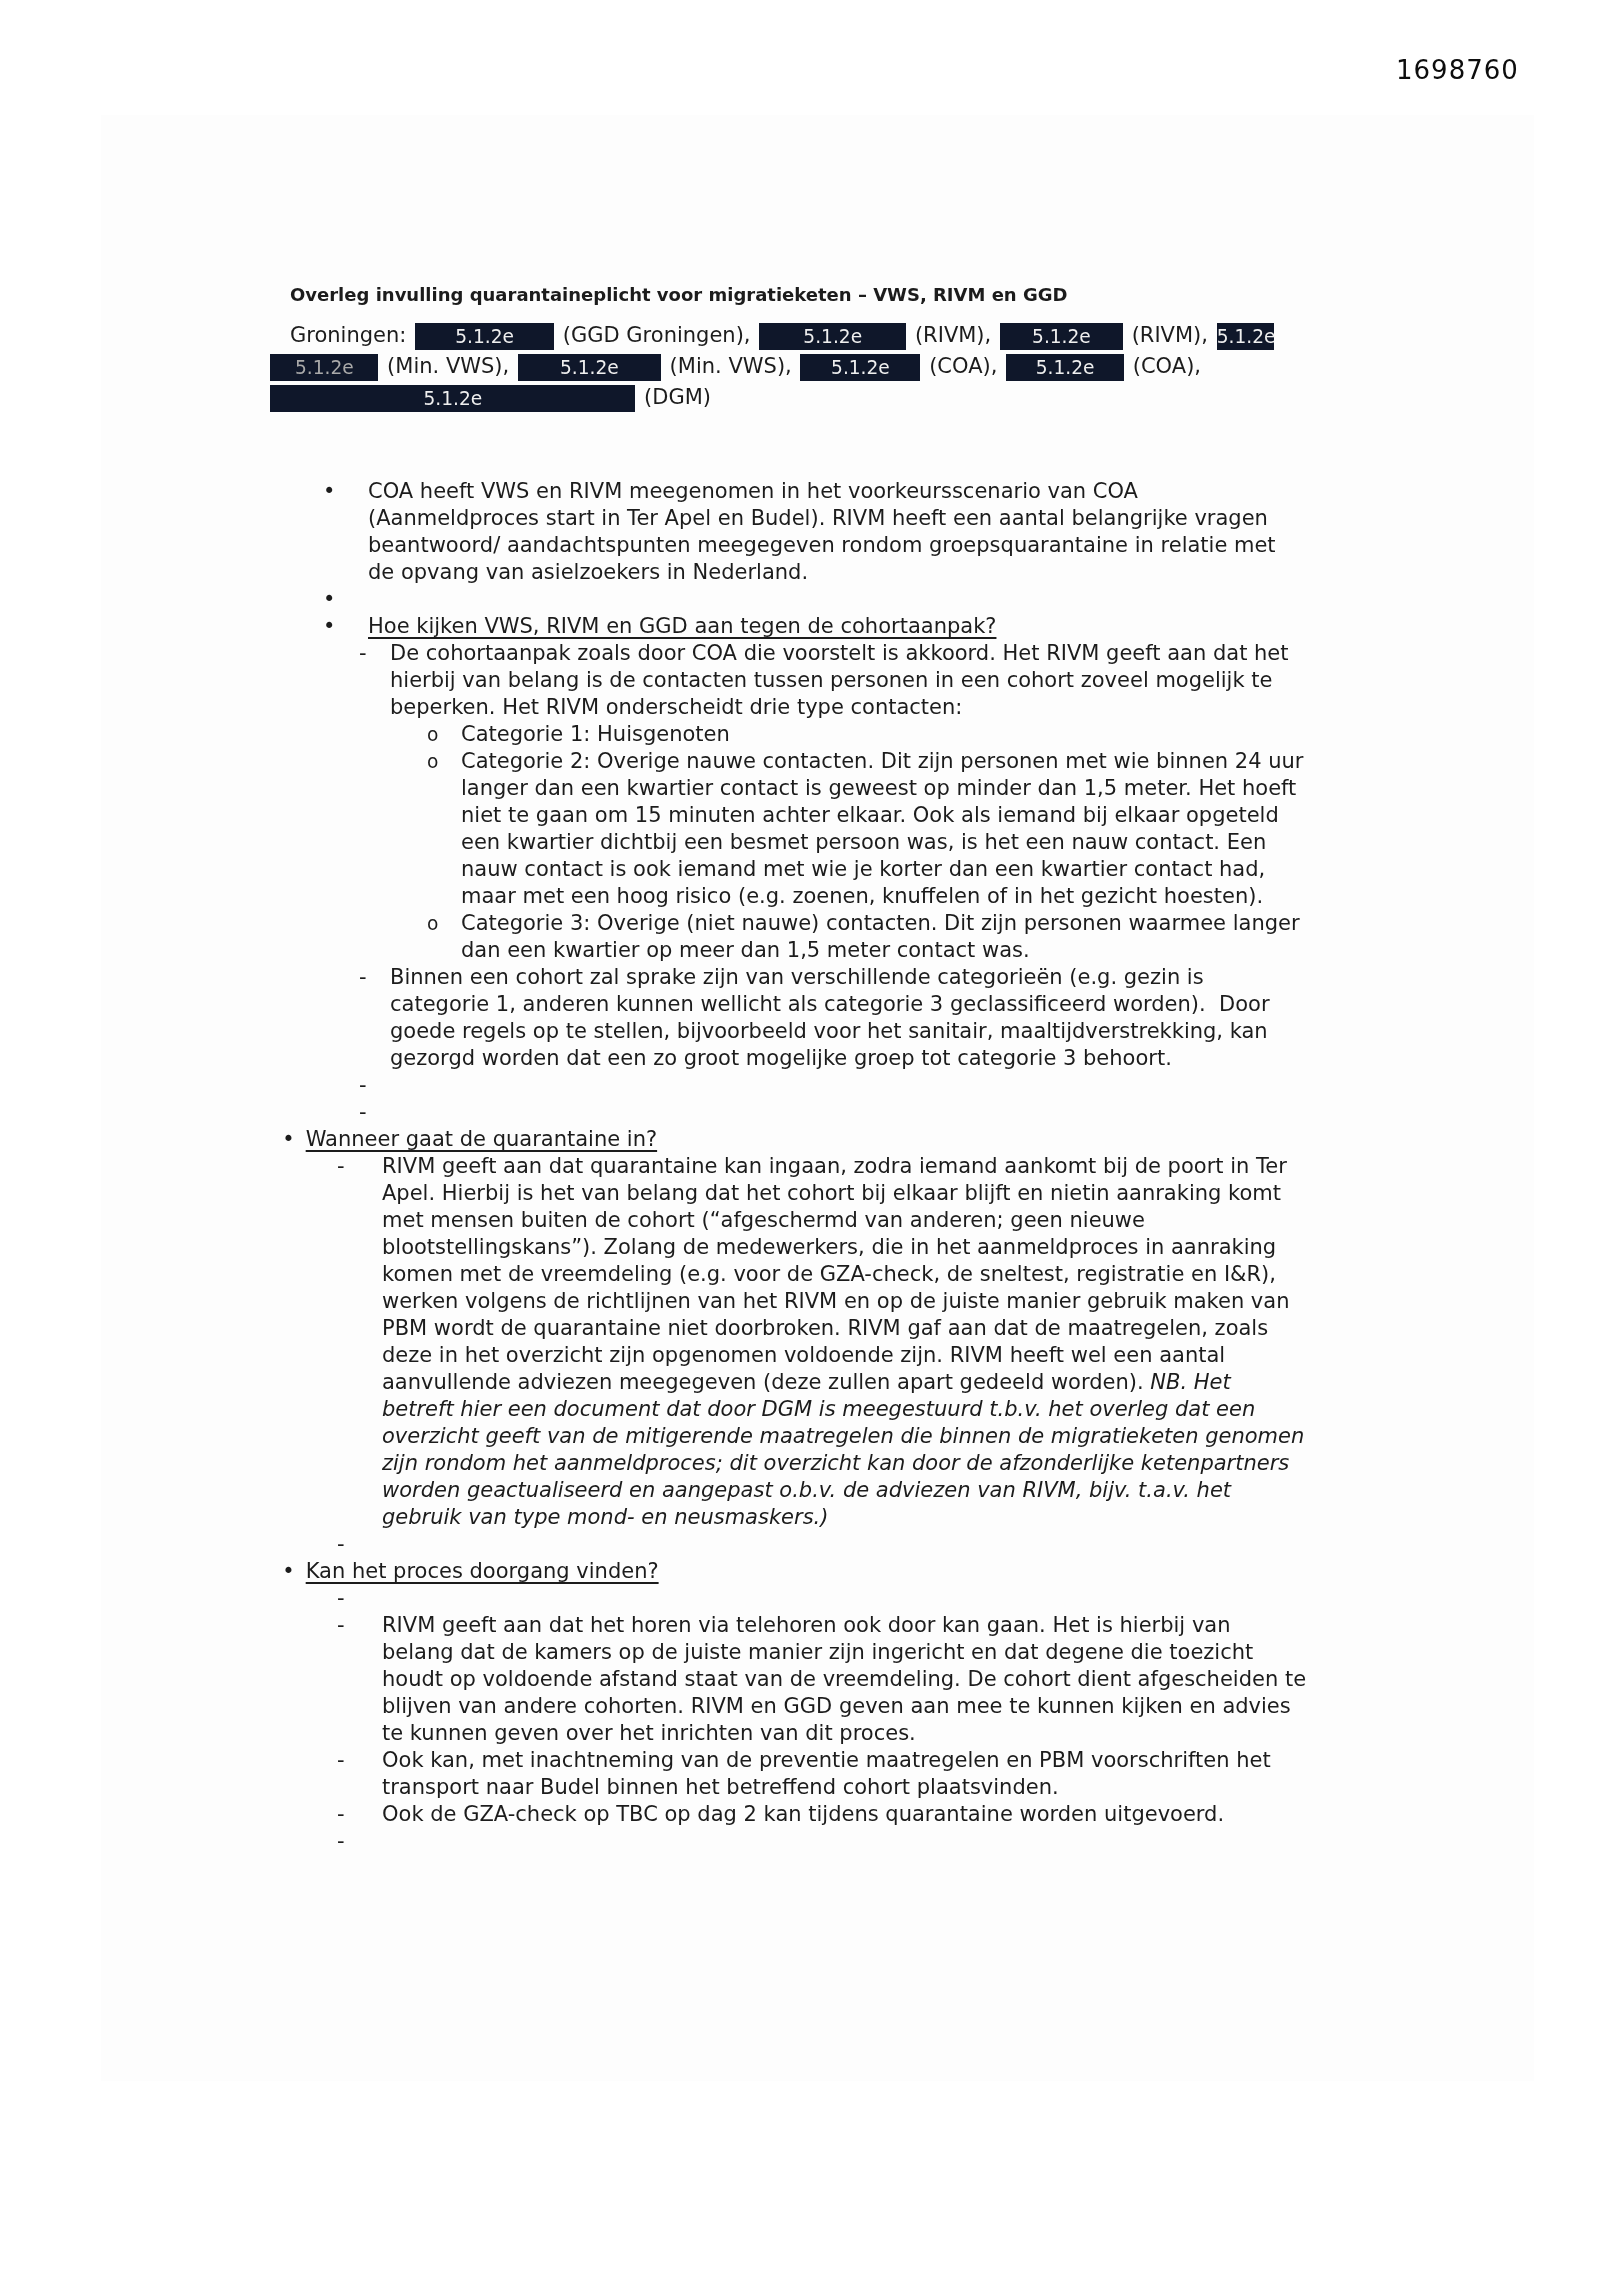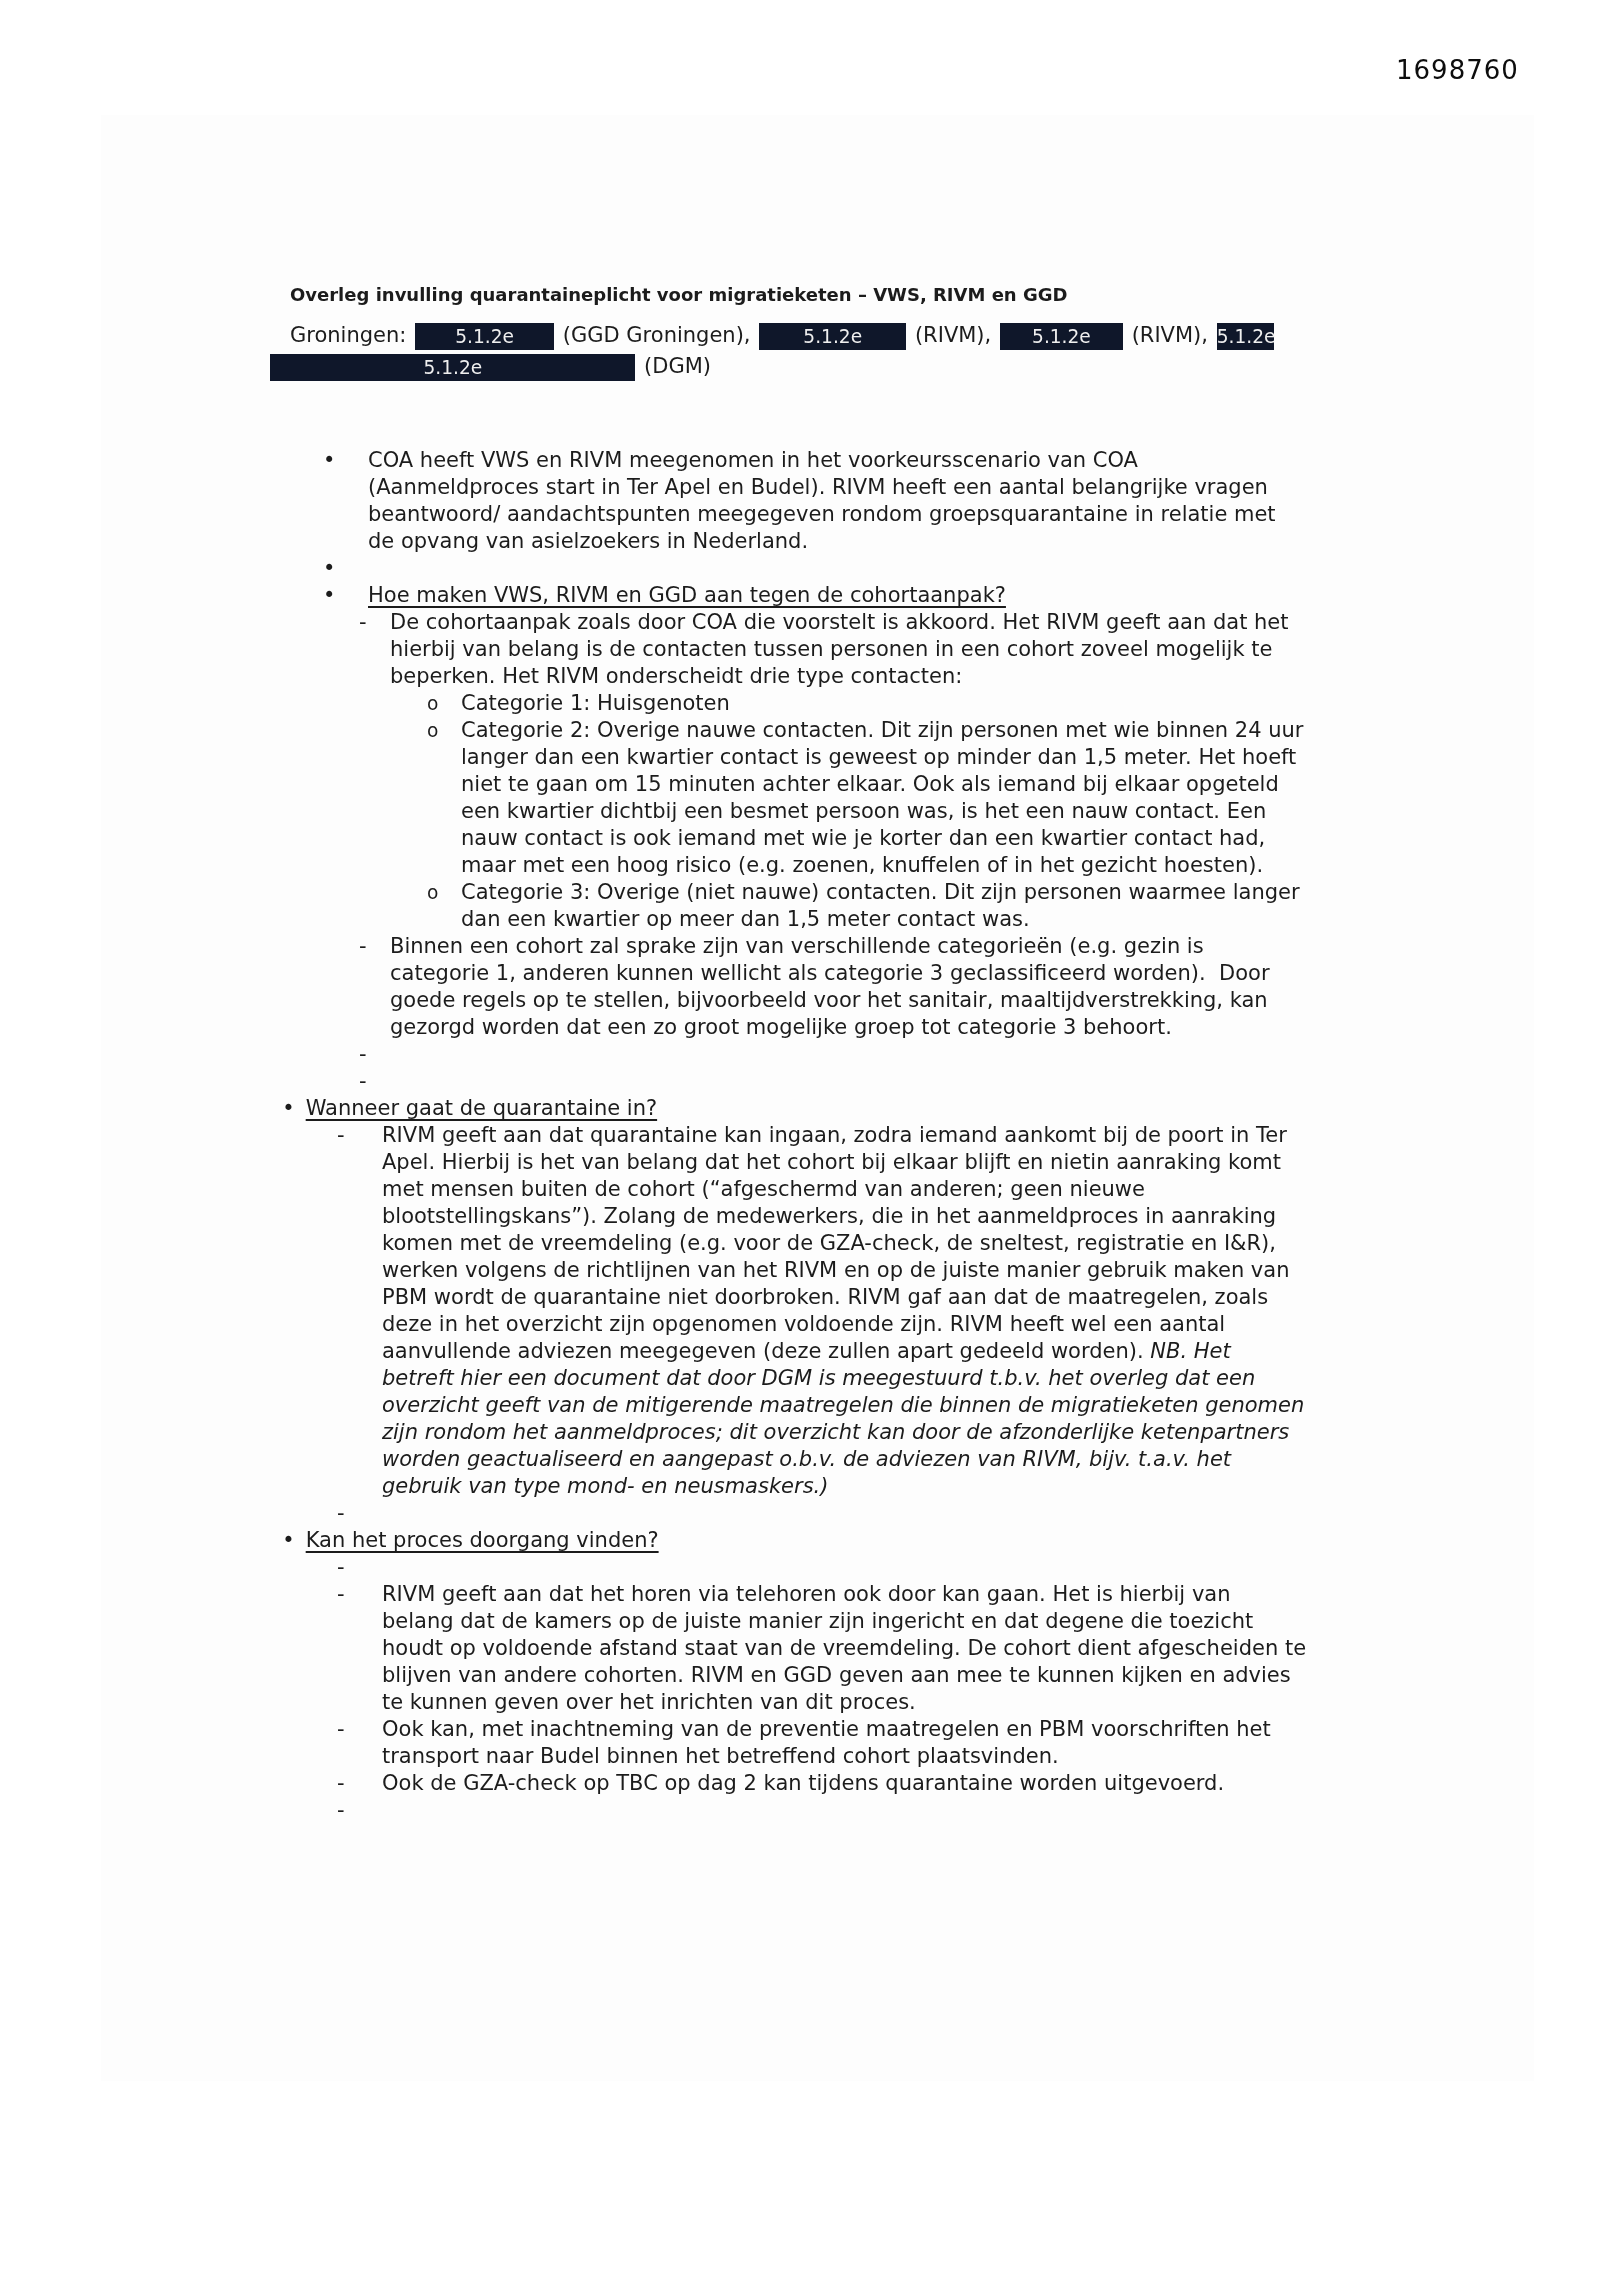--- a/index.html
+++ b/index.html
@@ -73,39 +73,49 @@
       <span>Groningen:</span>
       <span class="redaction" style="width:139px">5.1.2e</span>
       <span>(GGD Groningen),</span>
       <span class="redaction" style="width:147px">5.1.2e</span>
       <span>(RIVM),</span>
       <span class="redaction" style="width:123px">5.1.2e</span>
       <span>(RIVM),</span>
       <span class="redaction" style="width:57px">5.1.2e</span>
     </div>
     <div class="att-line outdent">
+      <span class="redaction dim" style="width:108px">5.1.2e</span>
+      <span>(Min. VWS),</span>
+      <span class="redaction" style="width:143px">5.1.2e</span>
+      <span>(Min. VWS),</span>
+      <span class="redaction" style="width:120px">5.1.2e</span>
+      <span>(COA),</span>
+      <span class="redaction" style="width:118px">5.1.2e</span>
+      <span>(COA),</span>
+    </div>
+    <div class="att-line outdent">
       <span class="redaction" style="width:365px">5.1.2e</span>
       <span>(DGM)</span>
     </div>
   </div>
 
   <div class="list">
 
     <div class="li g1-l1">
       <span class="marker">•</span>
       <span class="li-text">COA heeft VWS en RIVM meegenomen in het voorkeursscenario van COA (Aanmeldproces start in Ter Apel en Budel). RIVM heeft een aantal belangrijke vragen beantwoord/ aandachtspunten meegegeven rondom groepsquarantaine in relatie met de opvang van asielzoekers in Nederland.</span>
     </div>
 
     <div class="li g1-l1">
       <span class="marker">•</span>
     </div>
 
     <div class="li g1-l1">
       <span class="marker">•</span>
-      <span class="li-text heading">Hoe maken VWS, RIVM en GGD aan tegen de cohortaanpak?</span>
+      <span class="li-text heading">Hoe kijken VWS, RIVM en GGD aan tegen de cohortaanpak?</span>
     </div>
 
     <div class="li g1-l2">
       <span class="marker">-</span>
       <span class="li-text">De cohortaanpak zoals door COA die voorstelt is akkoord. Het RIVM geeft aan dat het hierbij van belang is de contacten tussen personen in een cohort zoveel mogelijk te beperken. Het RIVM onderscheidt drie type contacten:</span>
     </div>
 
     <div class="li g1-l3">
       <span class="marker">o</span>
       <span class="li-text">Categorie 1: Huisgenoten</span>

